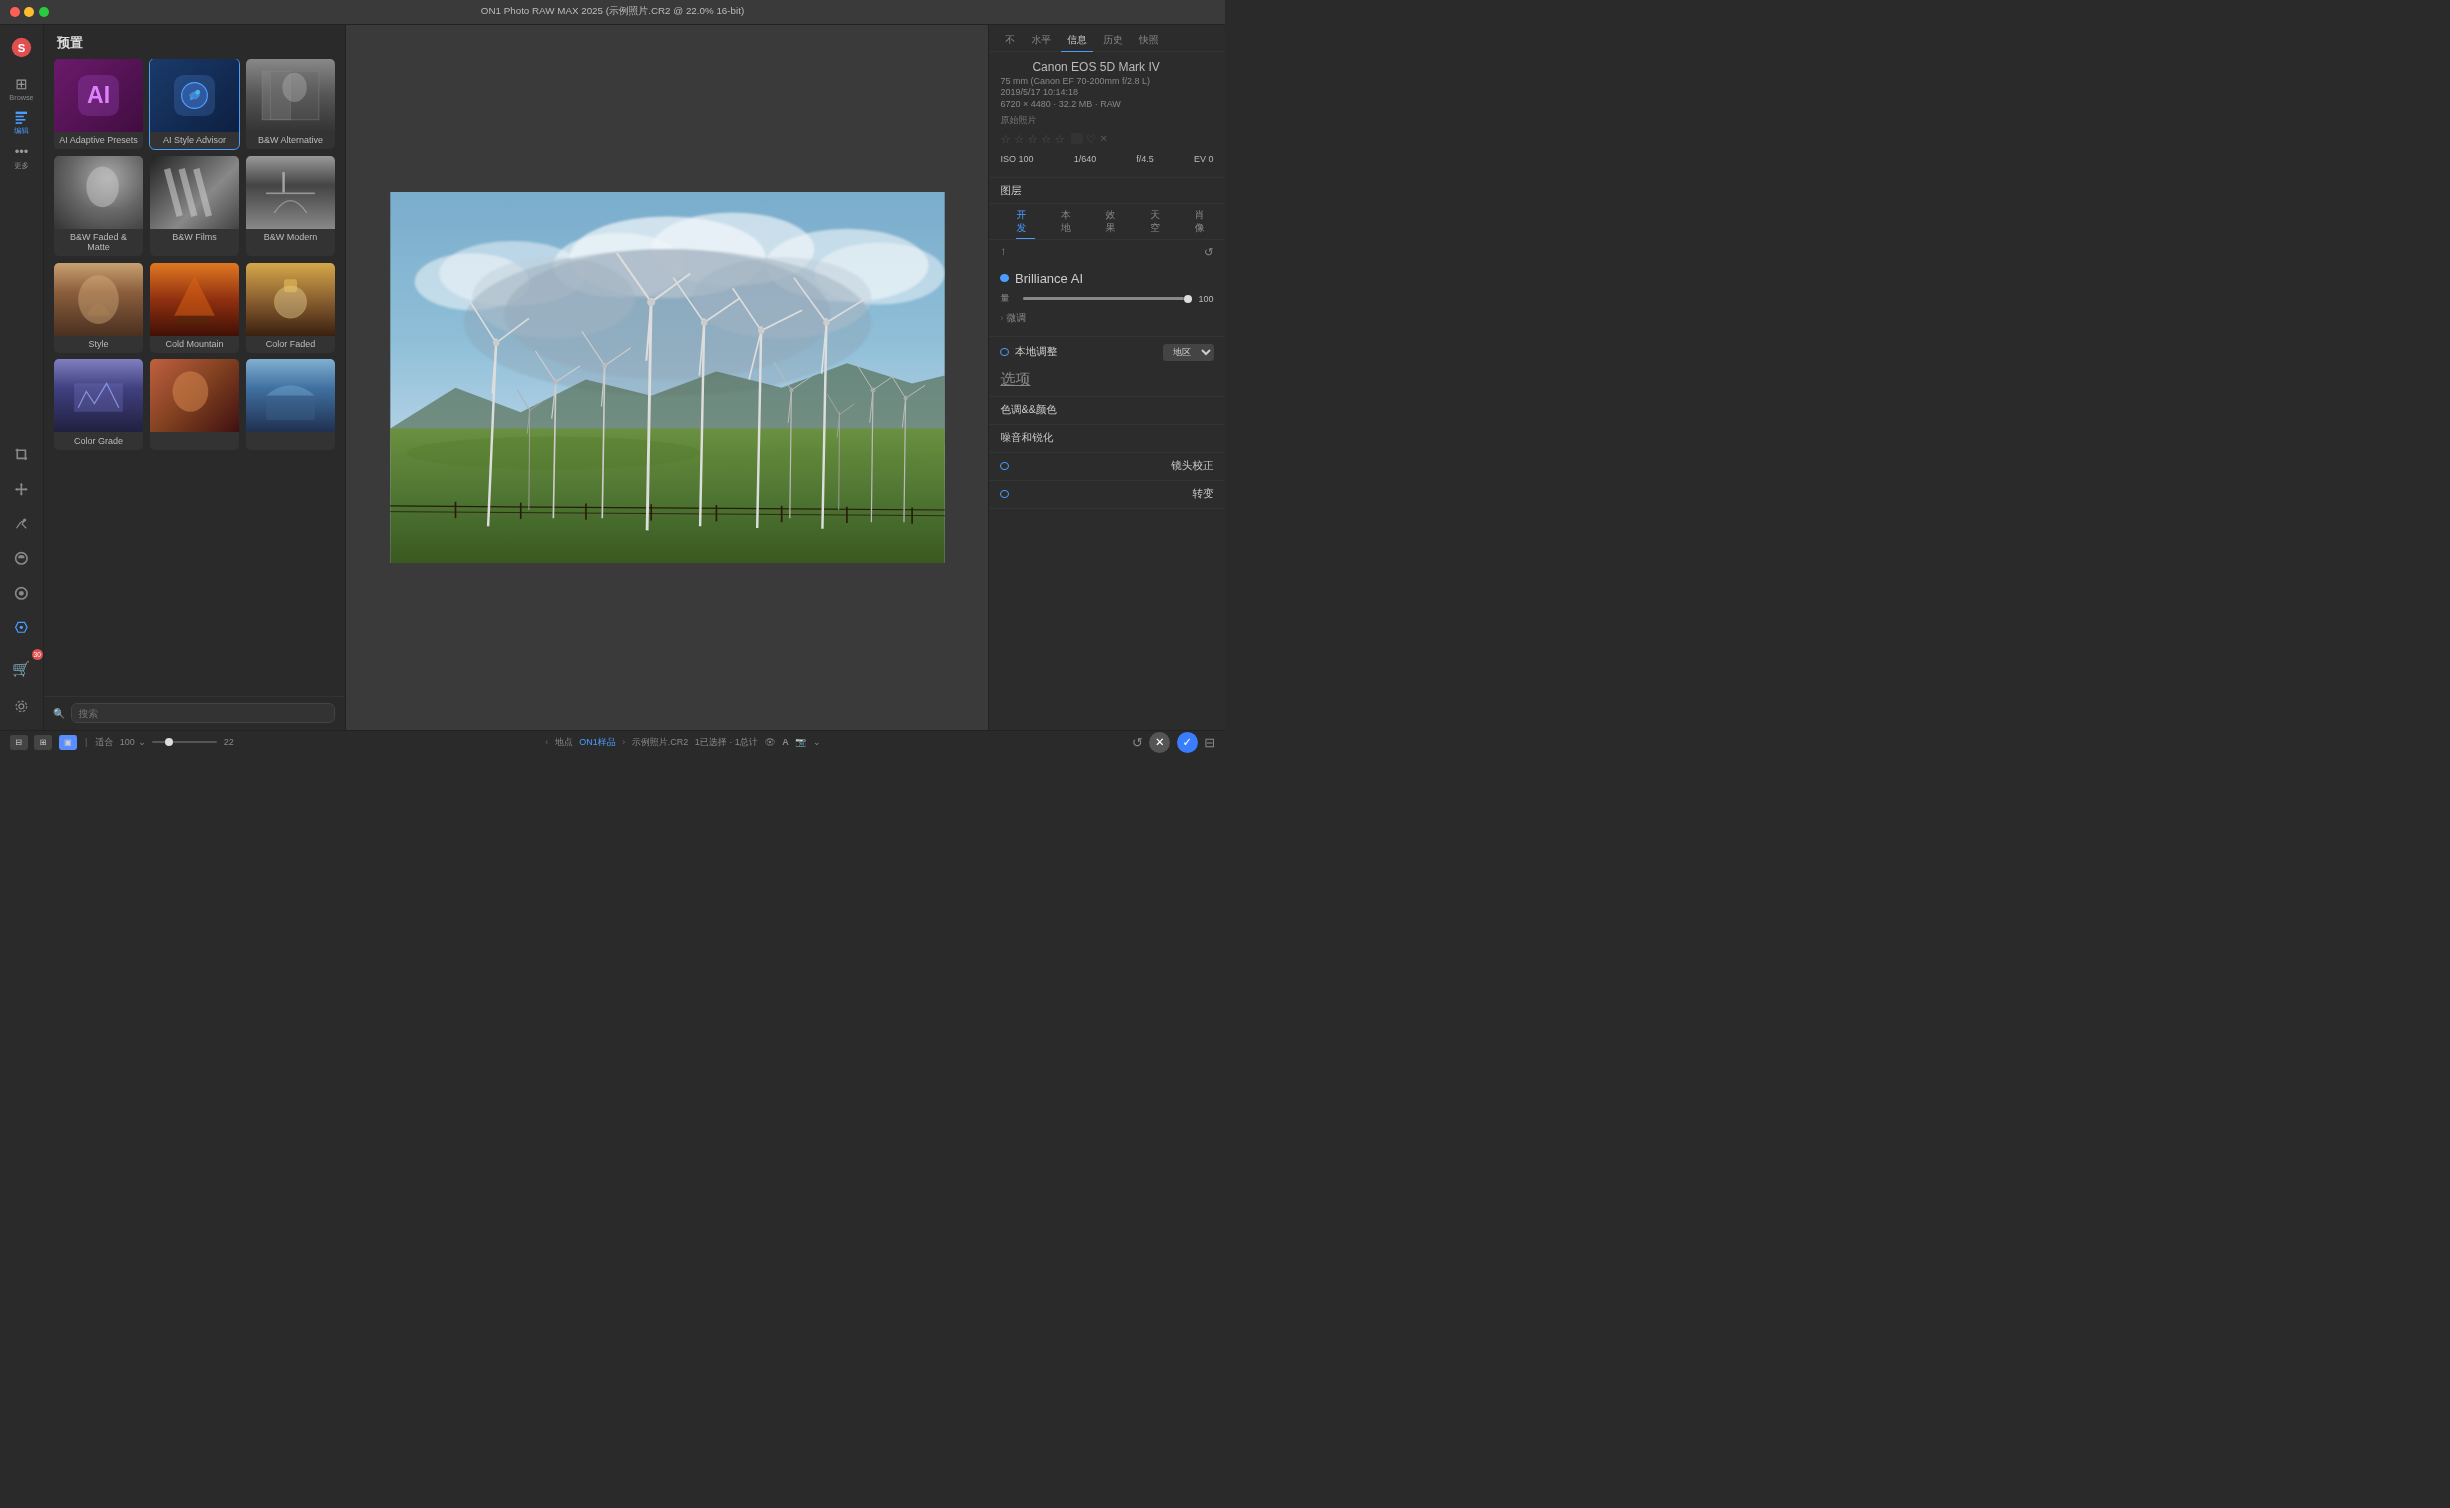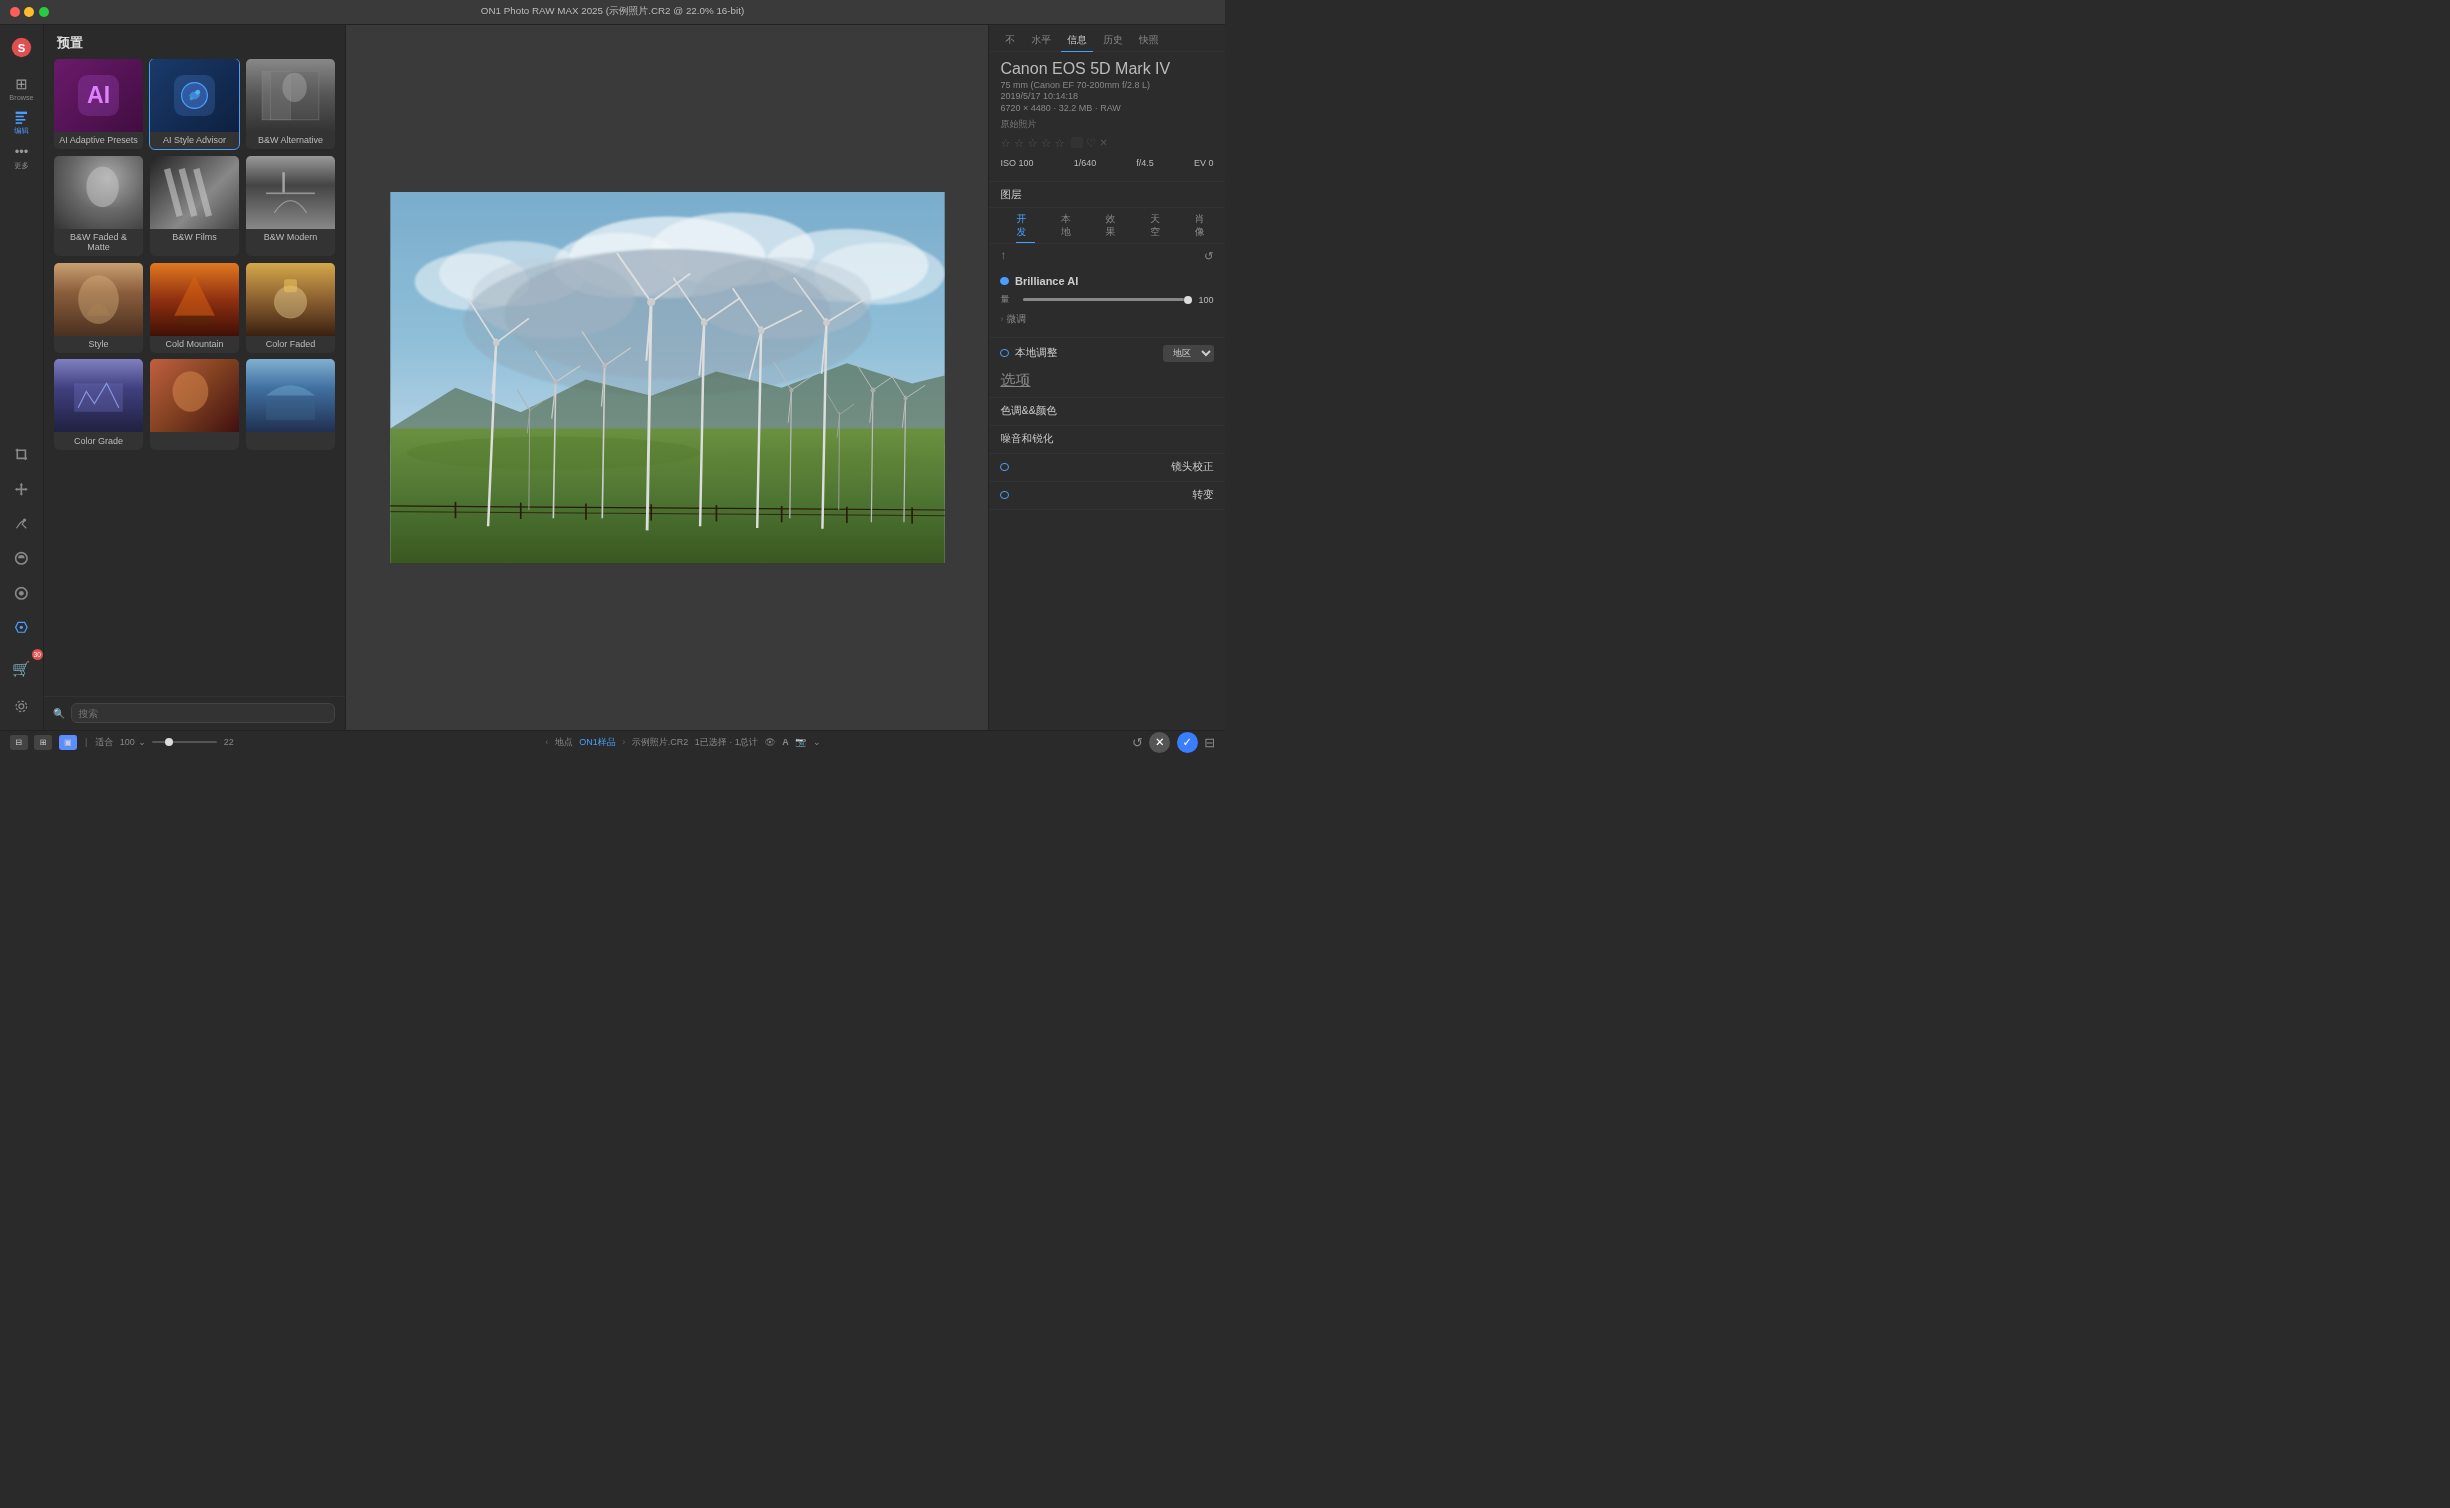--- a/index.html
+++ b/index.html
@@ -241,21 +241,21 @@
       margin-bottom: -0.8px;
     }
     .rp-tab.active {
       color: #ccc;
       border-bottom-color: #4a9eff;
     }
     .info-section {
       padding: 8.2px 11.4px;
       border-bottom: 0.8px solid #333;
     }
-    .info-camera { color: #bbb; font-size: 16px; font-weight: 500; margin-bottom: 1.6px; }
+    .info-camera { color: #bbb; font-size: 12px; font-weight: 500; margin-bottom: 1.6px; margin-left: 32px; }
     .info-lens { color: #888; font-size: 9px; margin-bottom: 1.6px; }
     .info-meta { color: #888; font-size: 9px; margin-bottom: 1.6px; }
     .info-size { color: #888; font-size: 9px; margin-bottom: 4.9px; }
     .info-original { color: #777; font-size: 9px; margin-bottom: 4.9px; }
     .stars-row {
       display: flex;
       align-items: center;
       gap: 3.3px;
       margin-bottom: 3.3px;
     }
@@ -319,22 +319,22 @@
       border-radius: 50%;
       border: 1.6px solid #4a9eff;
       margin-right: 6.5px;
       flex-shrink: 0;
     }
     .adj-dot.filled {
       background: #4a9eff;
     }
     .adj-title {
       color: #ccc;
-      font-size: 11px;
-      font-weight: 700;
+      font-size: 13px;
+      font-weight: 400;
       flex: 1;
     }
     .adj-body {
       padding: 0 11.4px 8.2px;
     }
     .slider-row {
       display: flex;
       align-items: center;
       gap: 6.5px;
       margin-bottom: 3.3px;

